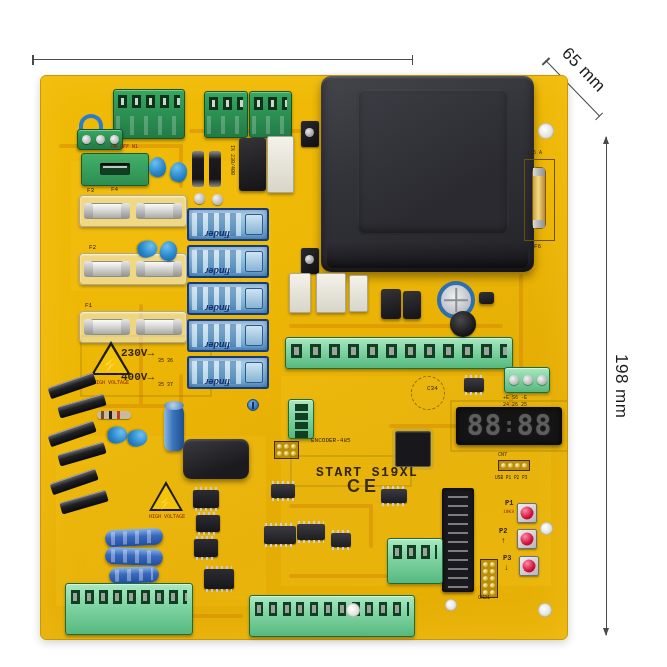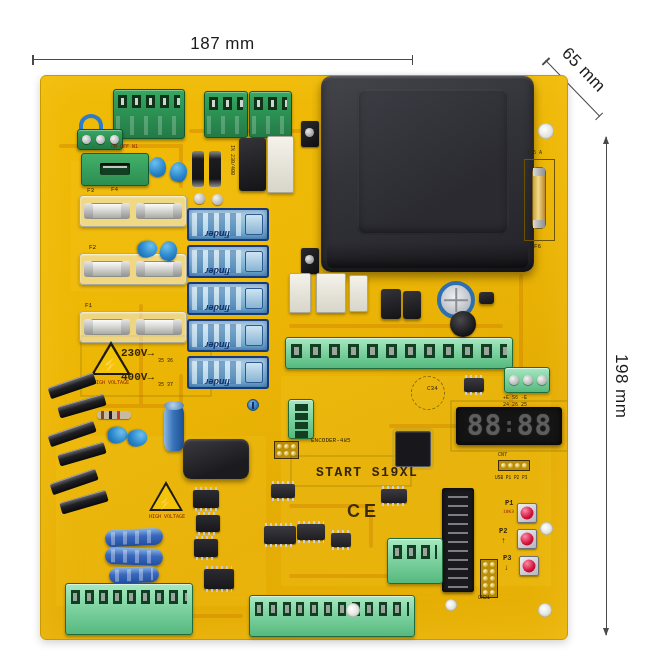--- a/index.html
+++ b/index.html
@@ -166,21 +166,20 @@
   .greenbox{background:linear-gradient(180deg,#43b06b,#2c8e50);border:1px solid #155c2e;border-radius:3px;box-shadow:0 2px 3px rgba(0,0,0,.35);}
   .greenbox .slot{left:28%;top:28%;width:44%;height:40%;background:#123f22;border-radius:2px;box-shadow:inset 0 2px 2px #000;}
   .greenbox .slot::after{content:"";position:absolute;left:10%;top:30%;width:80%;height:14%;background:#bfc9bf;}
   .ce{font-family:"Liberation Sans",sans-serif;font-weight:bold;font-size:18px;letter-spacing:4px;color:#3a2d05;}
 </style>
 </head>
 <body>
 
 <div class="page">
 
-  <div class="dim-label dim-top-label">187 mm</div>
   <div class="dim-top-line"></div>
 
   <div class="dim-diag">
     <div class="dim-diag-line"></div>
     <div class="dim-label">65 mm</div>
   </div>
 
   <div class="dim-right-line"></div>
   <div class="dim-label dim-right-label">198 mm</div>
 
@@ -401,21 +400,21 @@
     <div class="silk" style="left:454px;top:399px;font-size:4.5px;">USB P1 P2 P3</div>
 
     <div class="qfp" style="left:354px;top:355px;width:36px;height:36px;"></div>
     <div class="soic" style="left:340px;top:413px;width:26px;height:14px;"></div>
     <div class="soic" style="left:230px;top:408px;width:24px;height:14px;"></div>
     <div class="soic" style="left:223px;top:450px;width:32px;height:18px;"></div>
     <div class="soic" style="left:256px;top:448px;width:28px;height:16px;"></div>
     <div class="soic" style="left:290px;top:457px;width:20px;height:14px;"></div>
 
     <div class="silk" style="left:275px;top:389px;font-size:13px;font-weight:bold;letter-spacing:1.5px;">START S19XL</div>
-    <div class="ce" style="left:306px;top:425px;">CE</div>
+    <div class="ce" style="left:306px;top:400px;">CE</div>
 
     <div class="silk" style="left:464px;top:423px;font-size:7px;font-weight:bold;">P1</div>
     <div class="silk-red" style="left:462px;top:433px;font-size:4.5px;">10K3</div>
     <div class="tact" style="left:476px;top:427px;">
         <div class="cap"></div>
       </div>
     <div class="silk" style="left:458px;top:451px;font-size:7px;font-weight:bold;">P2</div>
     <div class="silk" style="left:460px;top:460px;font-size:8px;">↑</div>
     <div class="tact" style="left:476px;top:453px;">
         <div class="cap"></div>

